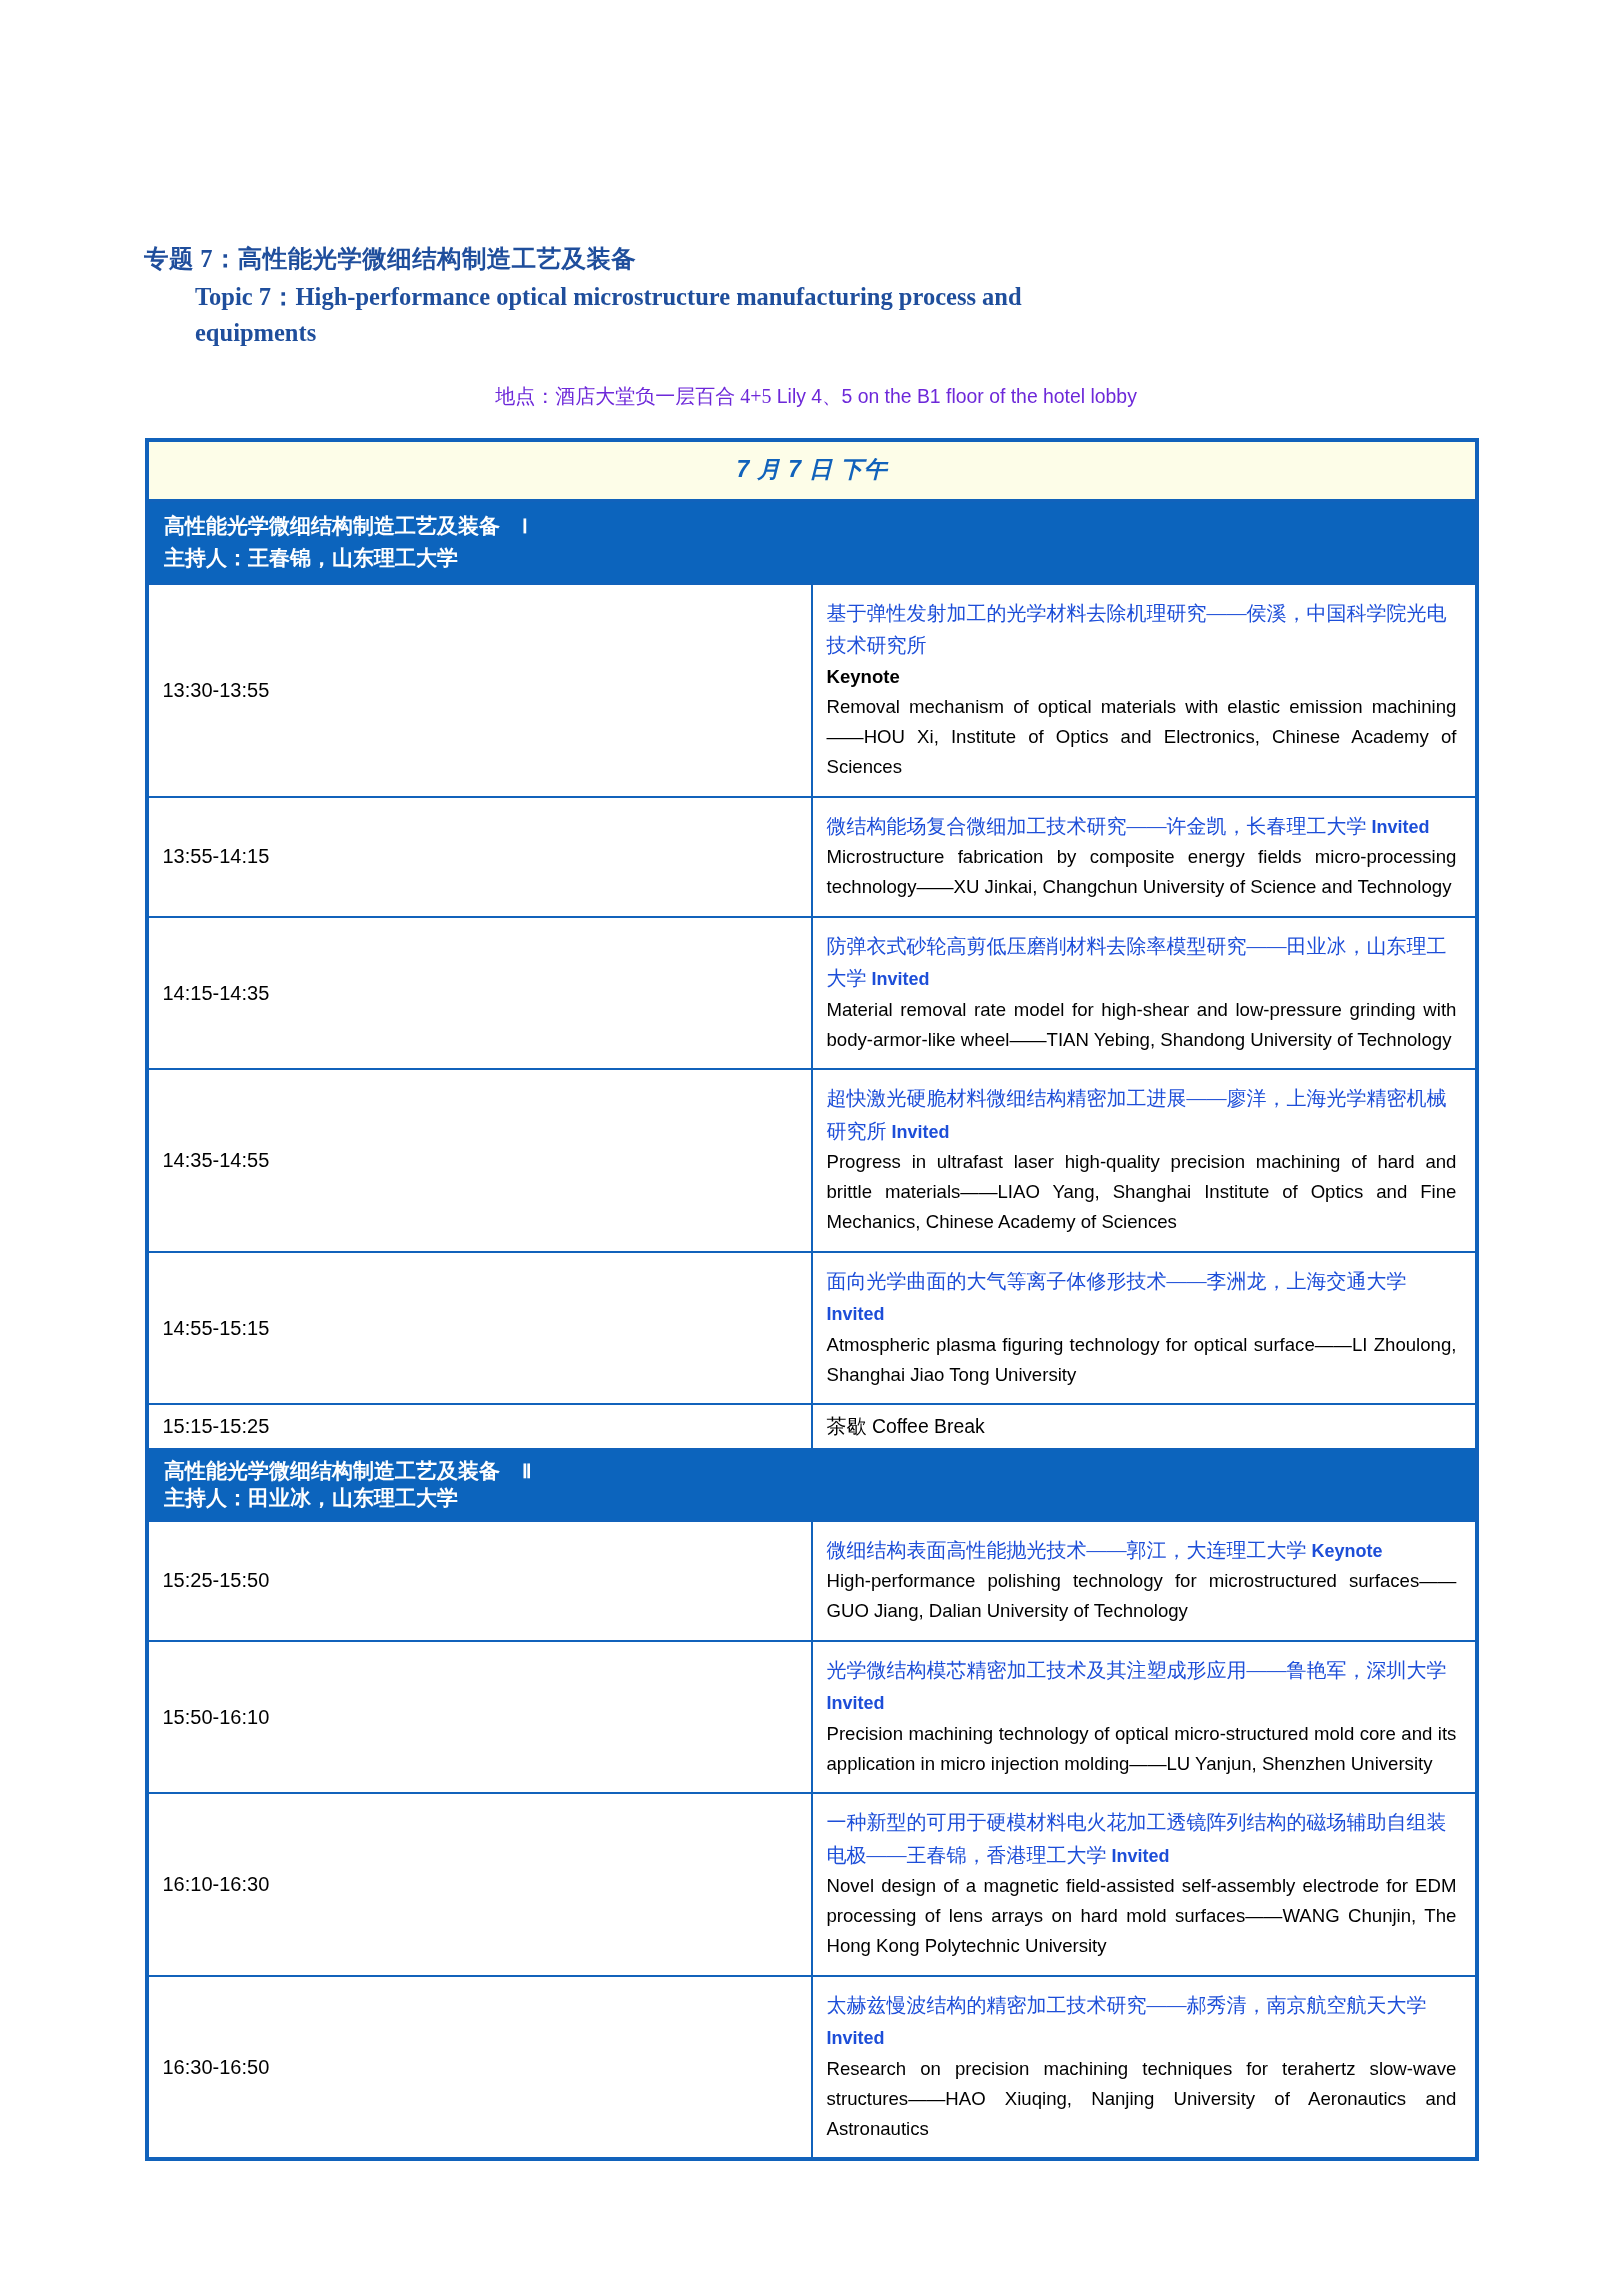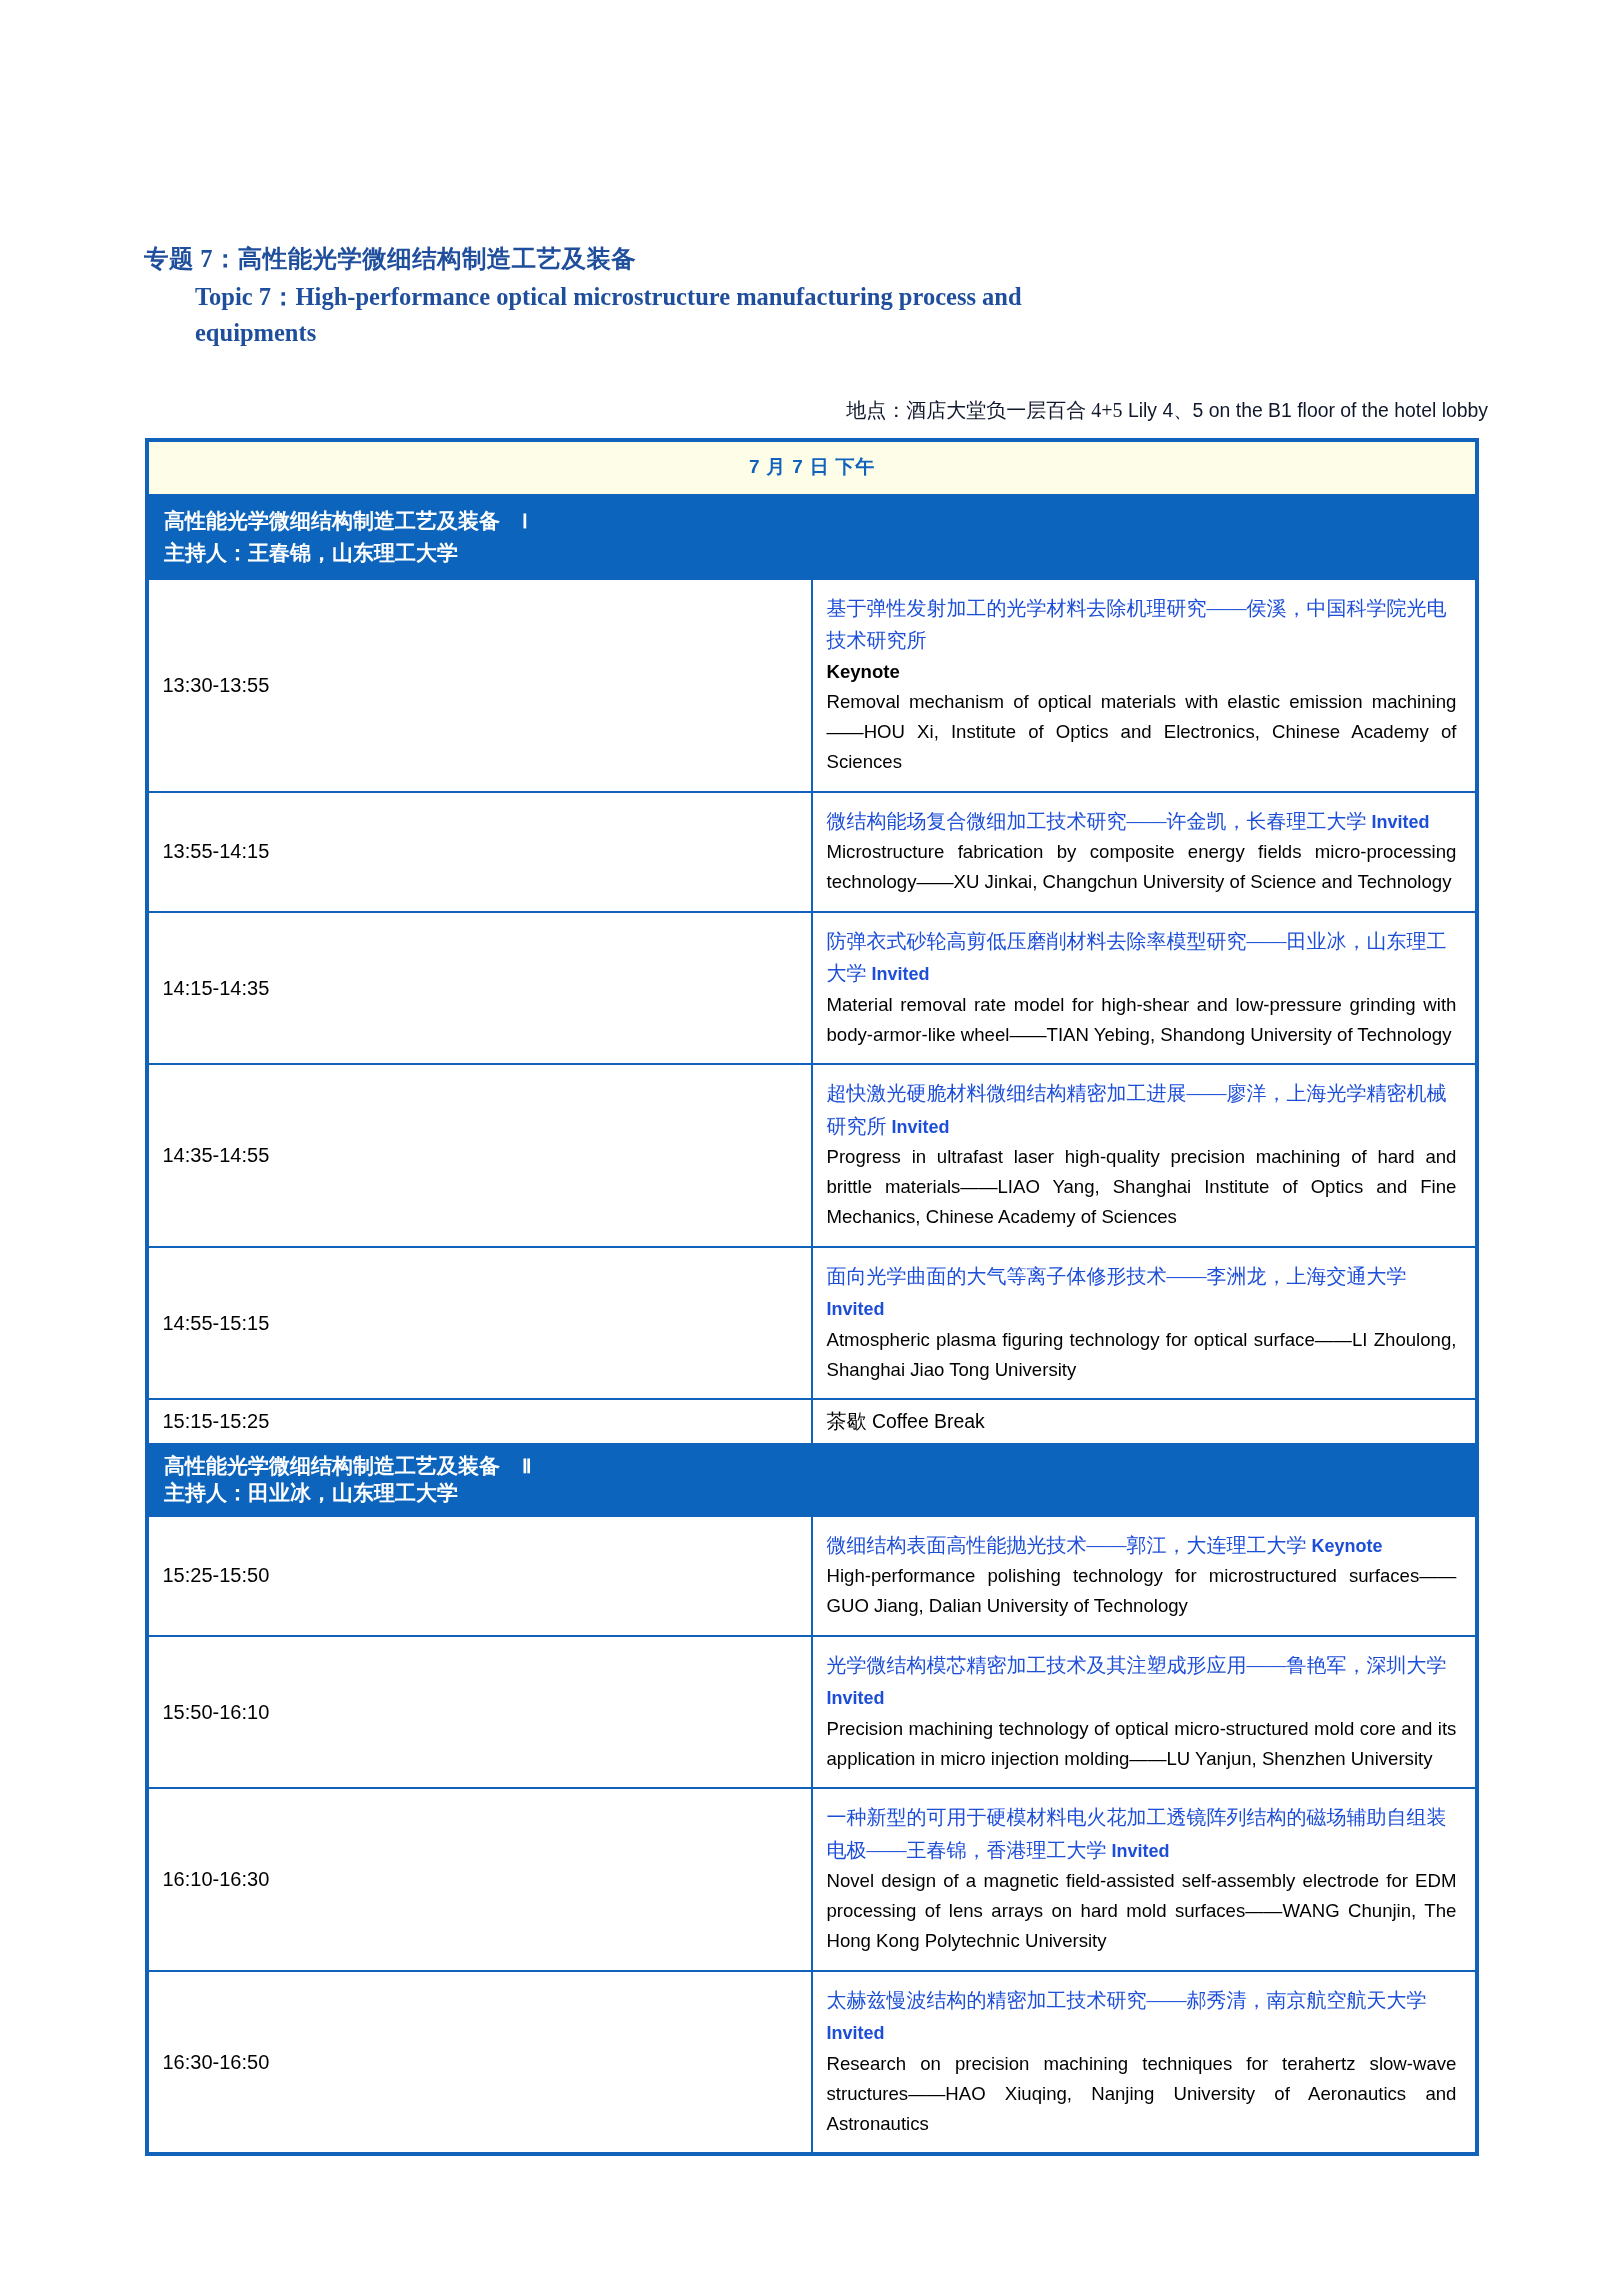--- a/index.html
+++ b/index.html
@@ -43,26 +43,26 @@
     font-weight: bold;
     font-size: 24.5px;
     color: #1f4e9c;
     line-height: 1.45;
     margin-top: 4px;
     padding: 0 51px;
   }
   .venue-line {
     position: absolute;
     left: 144px;
-    top: 397px;
+    top: 383px;
     width: 1344px;
-    text-align: right;
+    text-align: center;
     font-family: "Liberation Sans", sans-serif;
     font-size: 19.4px;
-    color: #0f172a;
+    color: #6d28d9;
     line-height: 1.3;
   }
   .venue-line .cn {
     font-family: "Liberation Serif", serif;
     font-size: 20px;
   }
 
   
   .sched-table {
     position: absolute;
@@ -85,23 +85,24 @@
 
   .banner-cell {
     background: #fdfde8;
     text-align: center;
     padding: 12px 0 13.5px 0;
     border-bottom: 3.4px solid #1162bb;
   }
   .banner-text {
     font-family: "Liberation Sans", sans-serif;
     font-weight: bold;
-    font-size: 19px;
+    font-size: 23px;
     color: #1162bb;
     letter-spacing: 0.8px;
+    font-style: italic;
   }
 
   .session-cell {
     background: #0c64bd;
     padding: 8.5px 15px 10px 15px;
     border-bottom: 2.5px solid #1162bb;
   }
   .session-cell.tight {
     padding: 6.8px 15px 8.5px 15px;
   }

